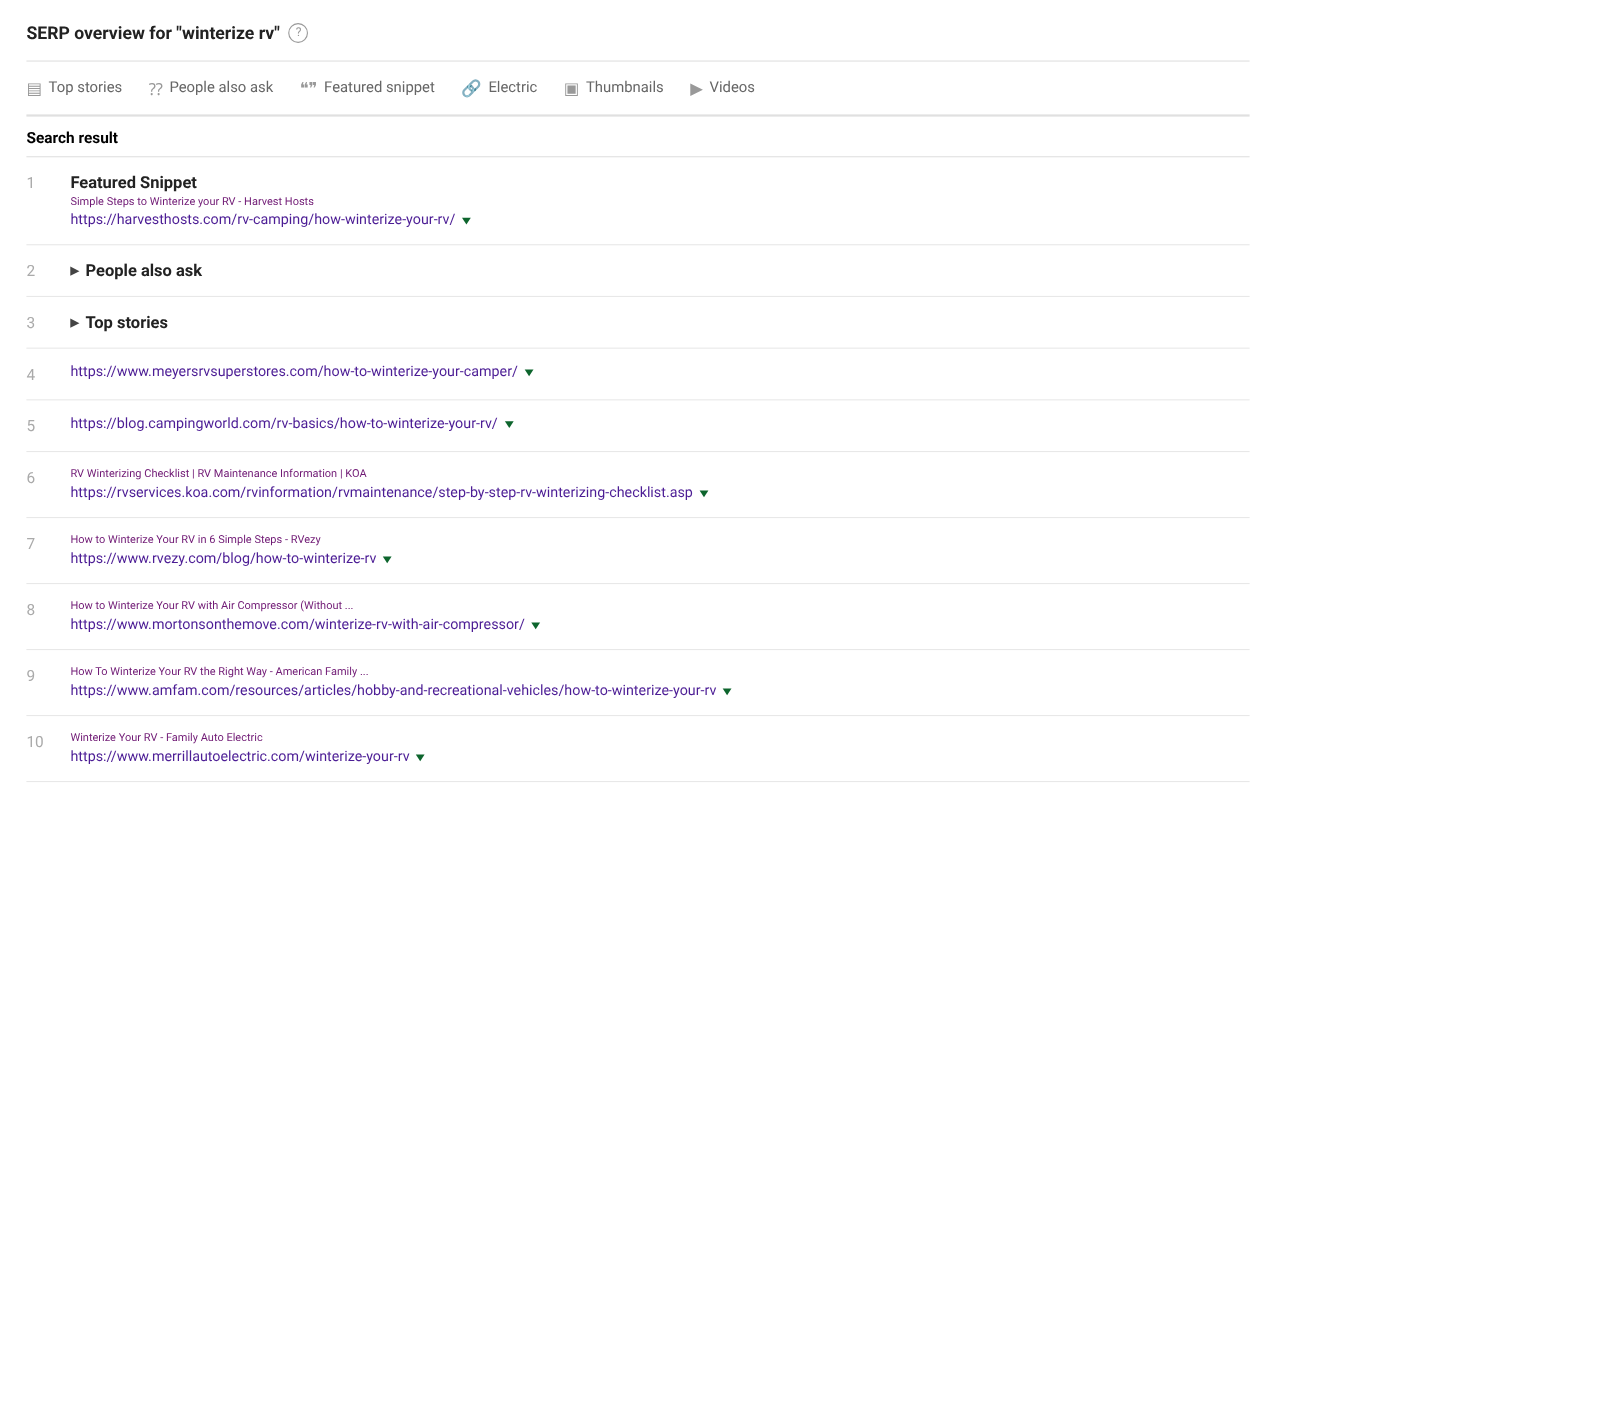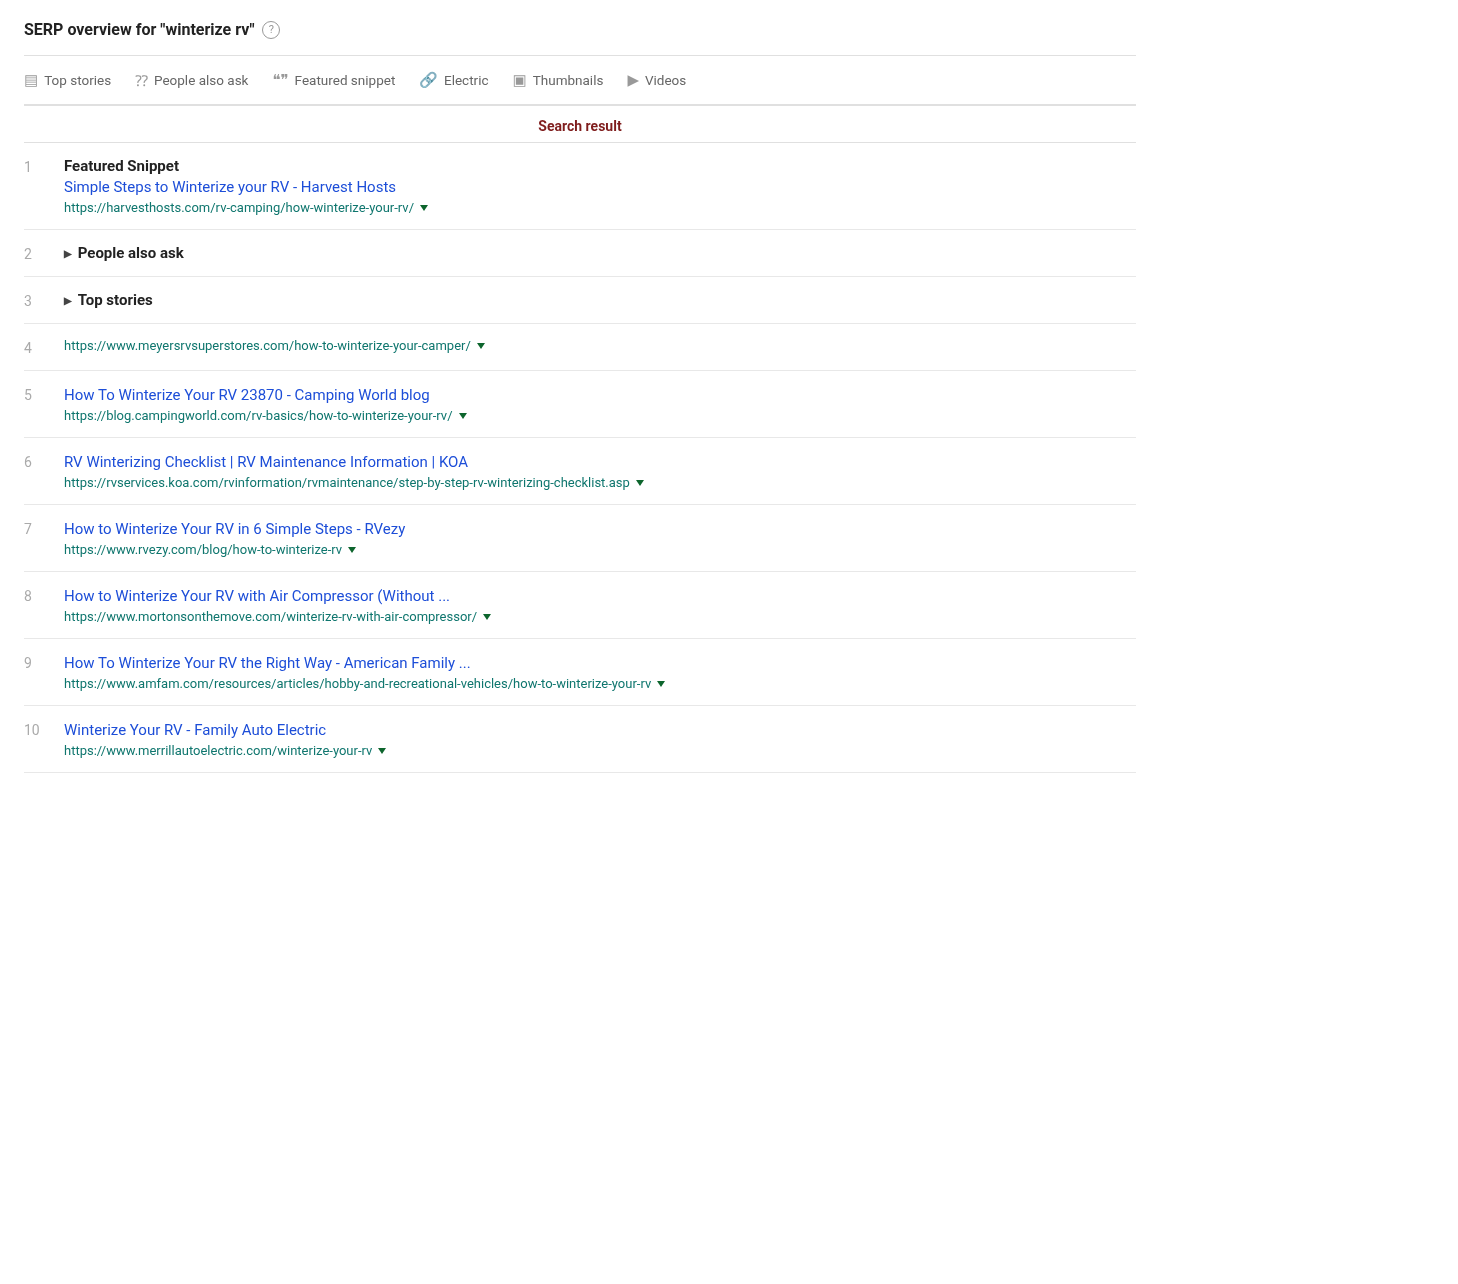--- a/index.html
+++ b/index.html
@@ -64,23 +64,22 @@
 
     .tab-icon {
       font-size: 15px;
       color: #999;
     }
 
     .section-header {
       padding: 12px 0 8px 0;
       font-size: 14px;
       font-weight: 700;
-      color: #7f1d1d;
+      color: #000000;
       border-bottom: 1px solid #e0e0e0;
-      text-align: center;
     }
 
     .result-row {
       display: grid;
       grid-template-columns: 40px 1fr;
       padding: 14px 0;
       border-bottom: 1px solid #e8e8e8;
       align-items: start;
     }
 
@@ -105,30 +104,30 @@
       align-items: center;
       gap: 6px;
     }
 
     .row-label .triangle {
       font-size: 10px;
       color: #444;
     }
 
     .result-title {
-      font-size: 15px;
-      color: #1d4ed8;
+      font-size: 10px;
+      color: #701a75;
       text-decoration: none;
       cursor: pointer;
       line-height: 1.4;
     }
 
     .result-url {
       font-size: 13px;
-      color: #0f766e;
+      color: #4c1d95;
       display: flex;
       align-items: center;
       gap: 4px;
       flex-wrap: wrap;
       word-break: break-all;
     }
 
     .dropdown-arrow {
       display: inline-block;
       width: 0;
@@ -220,21 +219,20 @@
       <div class="result-url">
         <span>https://www.meyersrvsuperstores.com/how-to-winterize-your-camper/</span>
         <span class="dropdown-arrow"></span>
       </div>
     </div>
   </div>
 
   <div class="result-row">
     <div class="row-number">5</div>
     <div class="row-content">
-      <a class="result-title">How To Winterize Your RV 23870 - Camping World blog</a>
       <div class="result-url">
         <span>https://blog.campingworld.com/rv-basics/how-to-winterize-your-rv/</span>
         <span class="dropdown-arrow"></span>
       </div>
     </div>
   </div>
 
   <div class="result-row">
     <div class="row-number">6</div>
     <div class="row-content">

